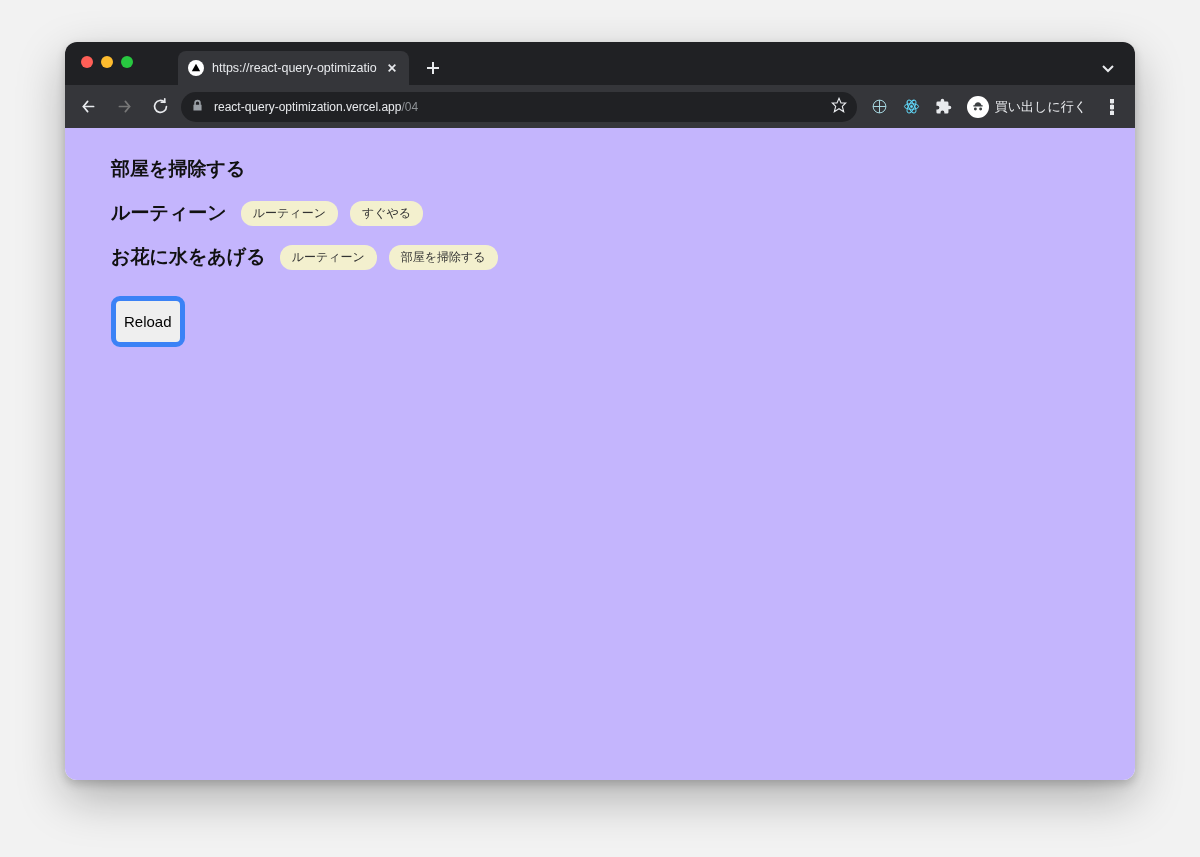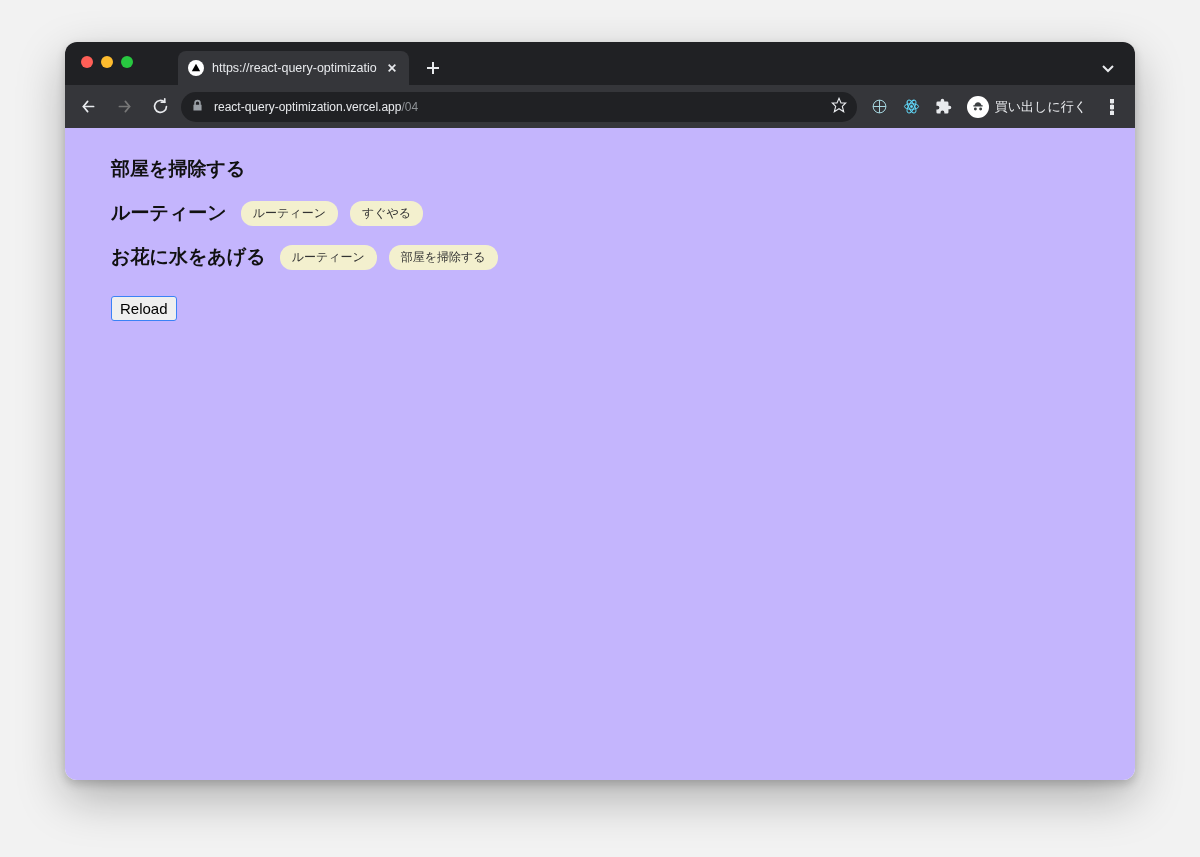--- a/index.html
+++ b/index.html
@@ -185,23 +185,23 @@
     background: #f3f0ce;
     padding: 4px 12px;
     border-radius: 12px;
     color: #333;
   }
   .reload {
     margin-top: 8px;
     font-size: 15px;
     font-family: inherit;
     background: #efefef;
-    border: 1px solid #3b82f6;
-    border-radius: 3px;
-    padding: 3px 8px;
+    border: 5px solid #3b82f6;
+    border-radius: 9px;
+    padding: 12px 8px;
     cursor: pointer;
   }
 </style>
 </head>
 <body>
 
 <div class="screen">
   <div class="browser">
 
     <div class="tab-strip">

